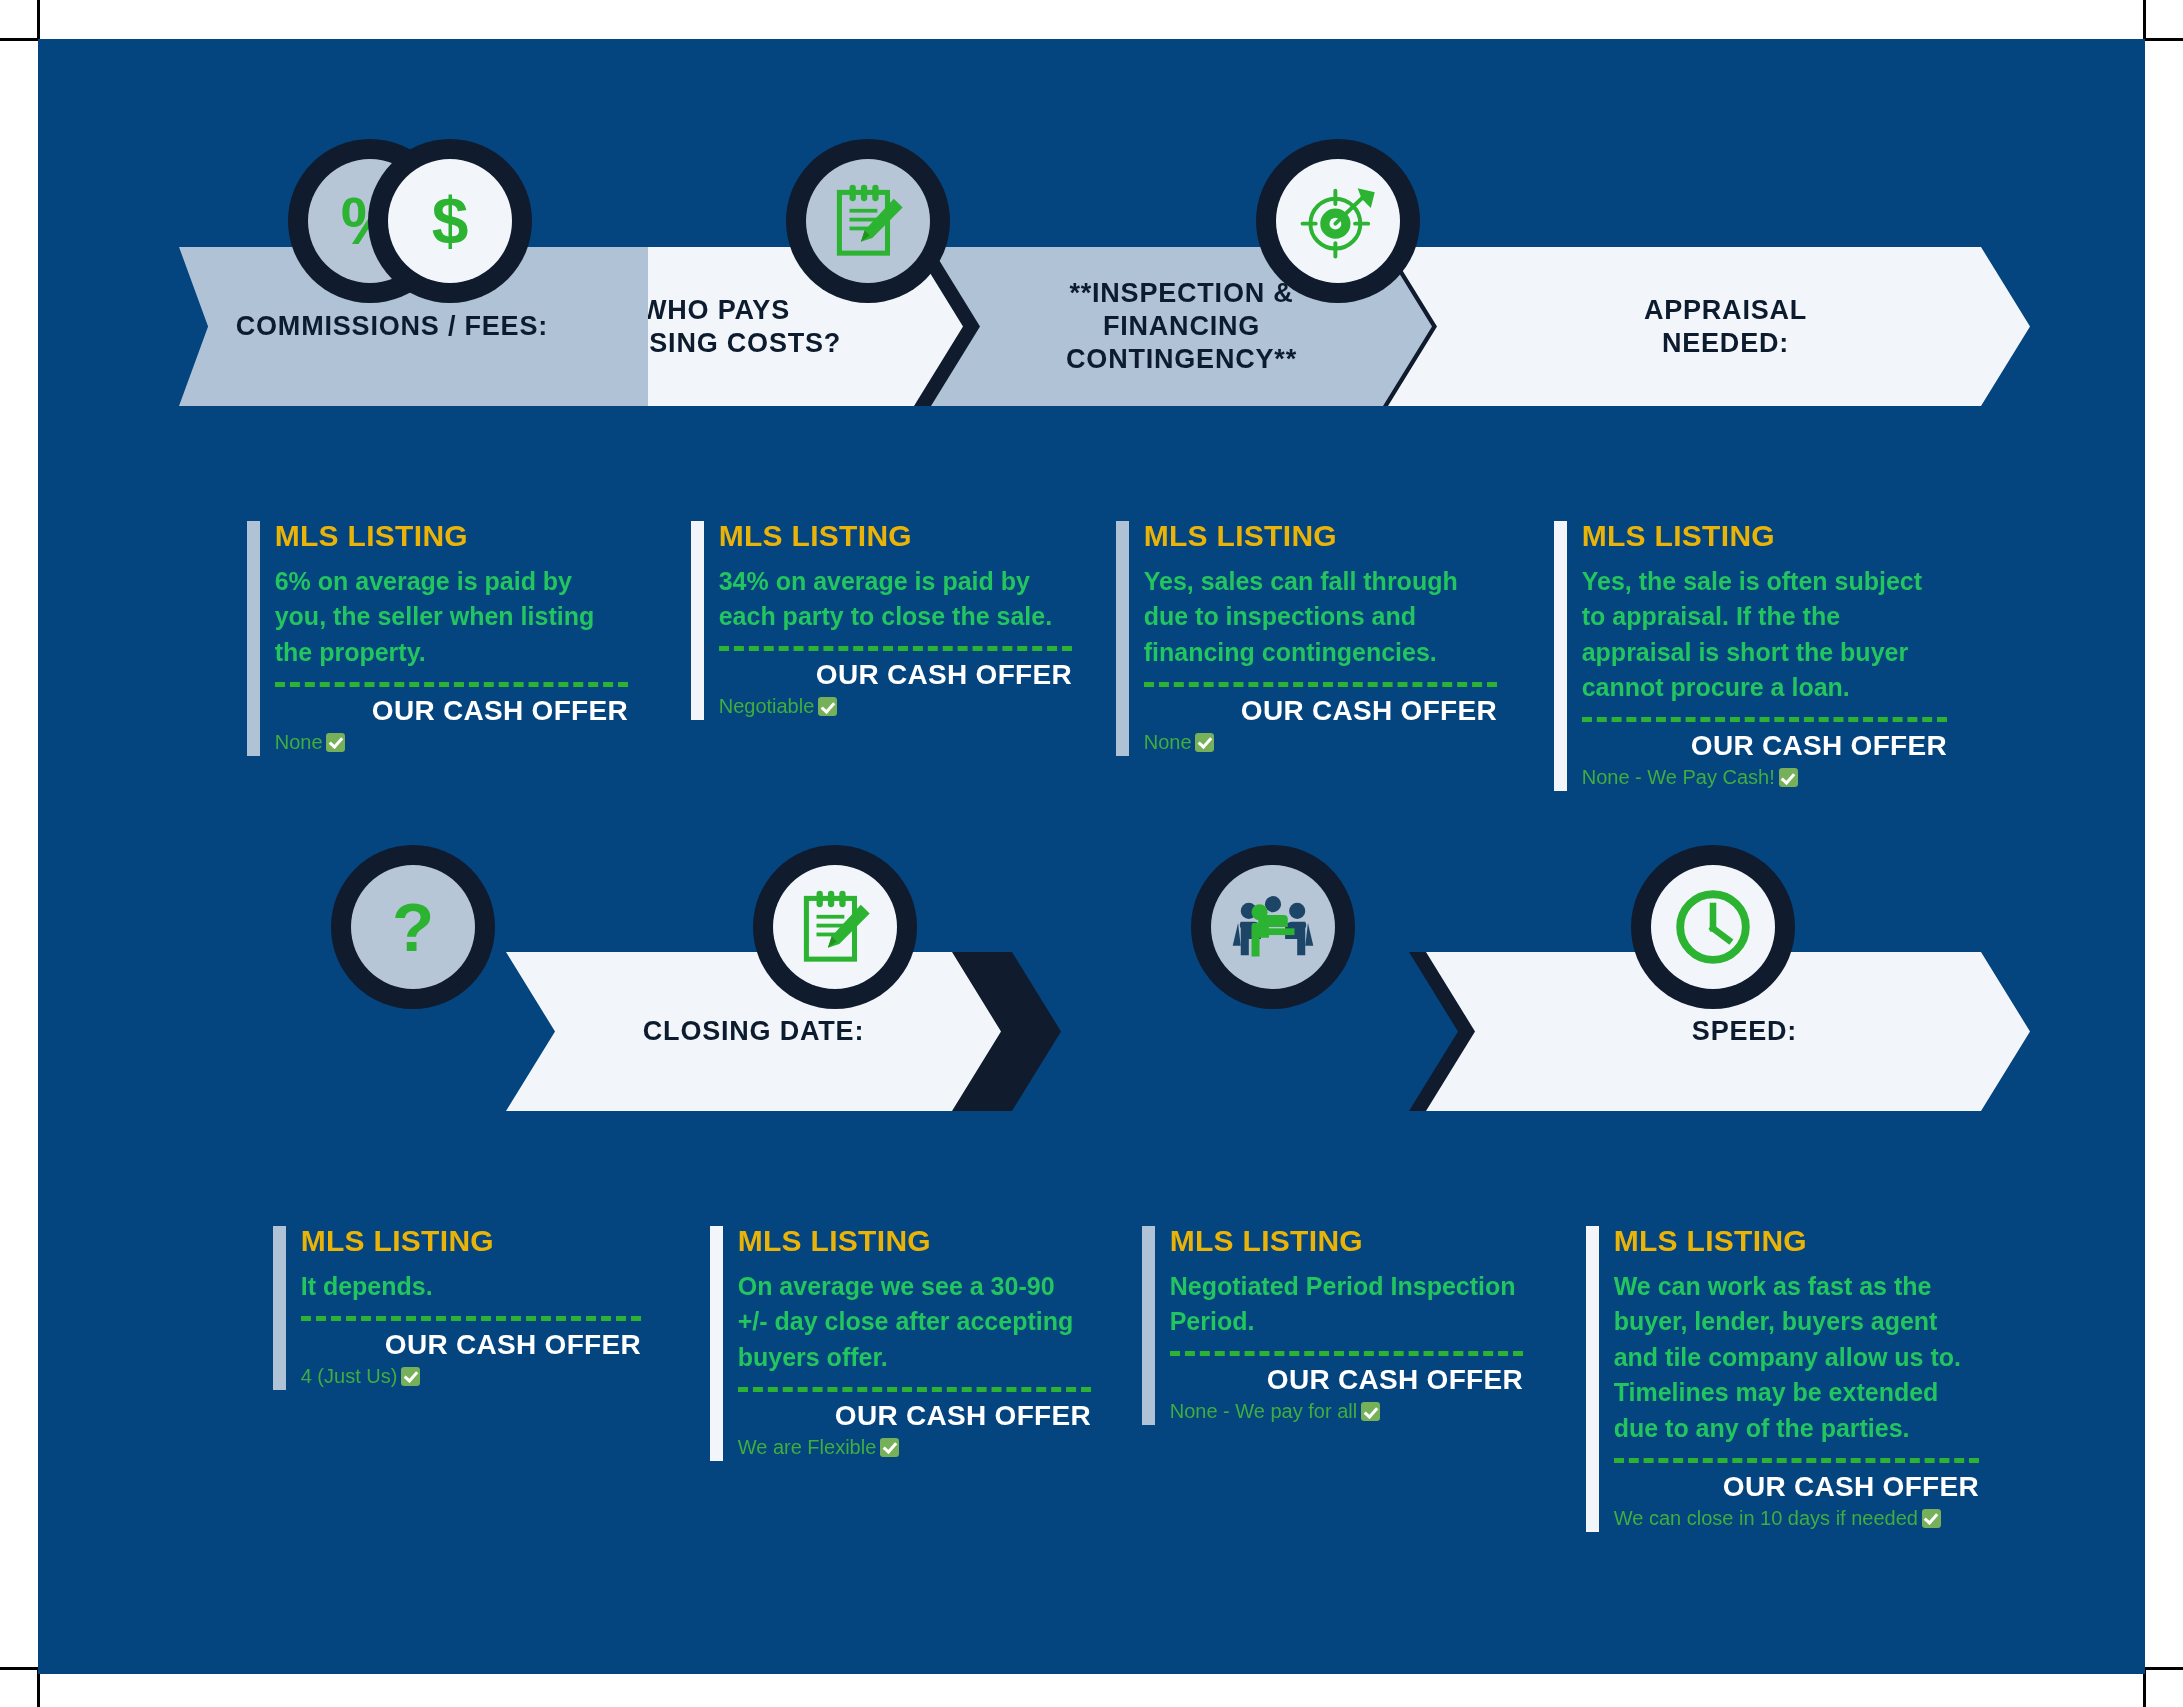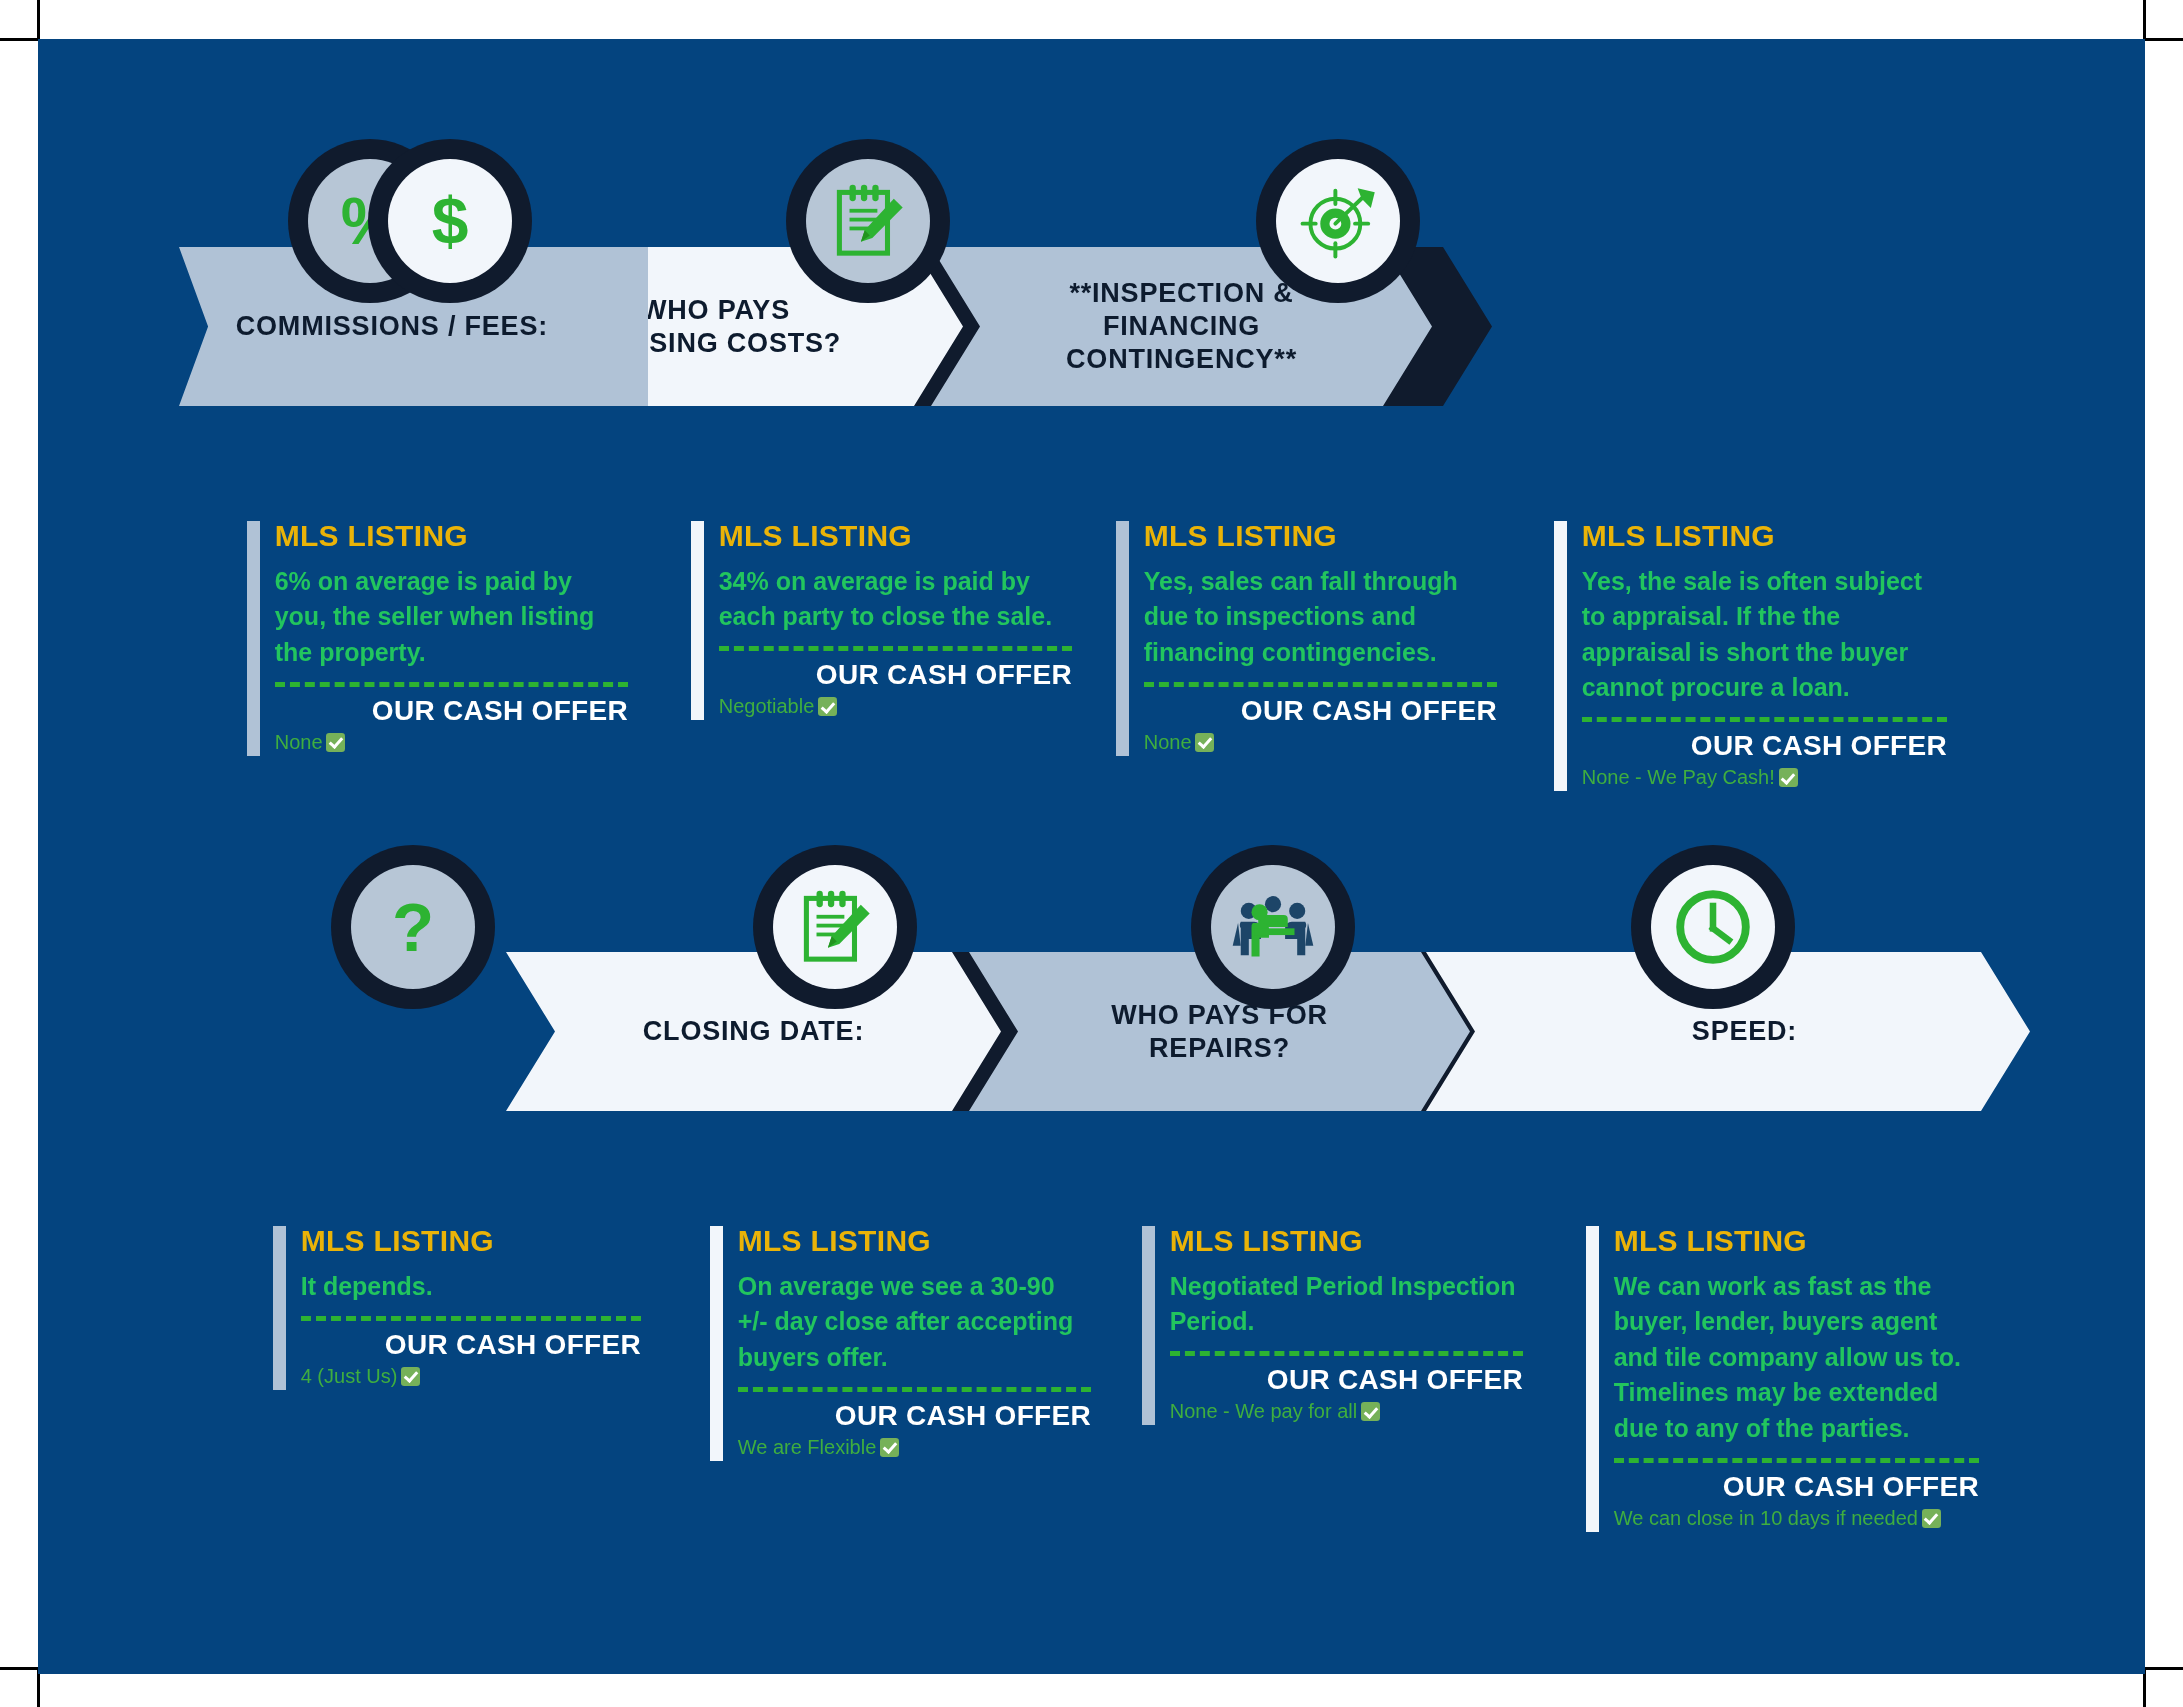--- a/index.html
+++ b/index.html
@@ -79,20 +79,24 @@
         <div class="shape white cut-arrow"></div>
         <div class="lbl">WHO PAYS<br>CLOSING COSTS?</div>
       </div>
       <div class="chev" style="left: 1333px; width: 121px; z-index: 1;">
         <div class="shape dark cut-arrow"></div>
       </div>
       <div class="chev" style="left: 893px; width: 501px; z-index: 4;">
         <div class="shape grey cut-arrow"></div>
         <div class="lbl">**INSPECTION &amp;<br>FINANCING<br>CONTINGENCY**</div>
       </div>
+      <div class="chev" style="left: 1350px; width: 642px; z-index: 3;">
+        <div class="shape white cut-arrow"></div>
+        <div class="lbl nudge-r">APPRAISAL<br>NEEDED:</div>
+      </div>
     </div>
     <div class="medal" style="left: 250px; top: 100px;">
       <div class="inner grey">
         <span class="glyph">%</span>
       </div>
     </div>
     <div class="medal" style="left: 330px; top: 100px;">
       <div class="inner white">
         <span class="glyph">$</span>
       </div>
@@ -176,24 +180,20 @@
       <div class="chev" style="left: 902px; width: 121px; z-index: 1;">
         <div class="shape dark cut-arrow"></div>
       </div>
       <div class="chev" style="left: 468px; width: 495px; z-index: 5;">
         <div class="shape white cut-arrow"></div>
         <div class="lbl">CLOSING DATE:</div>
       </div>
       <div class="chev" style="left: 1371px; width: 121px; z-index: 1;">
         <div class="shape dark cut-arrow"></div>
       </div>
-      <div class="chev" style="left: 931px; width: 501px; z-index: 4;">
-        <div class="shape grey cut-arrow"></div>
-        <div class="lbl">WHO PAYS FOR<br>REPAIRS?</div>
-      </div>
       <div class="chev" style="left: 1388px; width: 604px; z-index: 3;">
         <div class="shape white cut-arrow"></div>
         <div class="lbl nudge-r">SPEED:</div>
       </div>
     </div>
     <div class="medal" style="left: 293px; top: 806px;">
       <div class="inner grey">
         <span class="glyph q">?</span>
       </div>
     </div>

